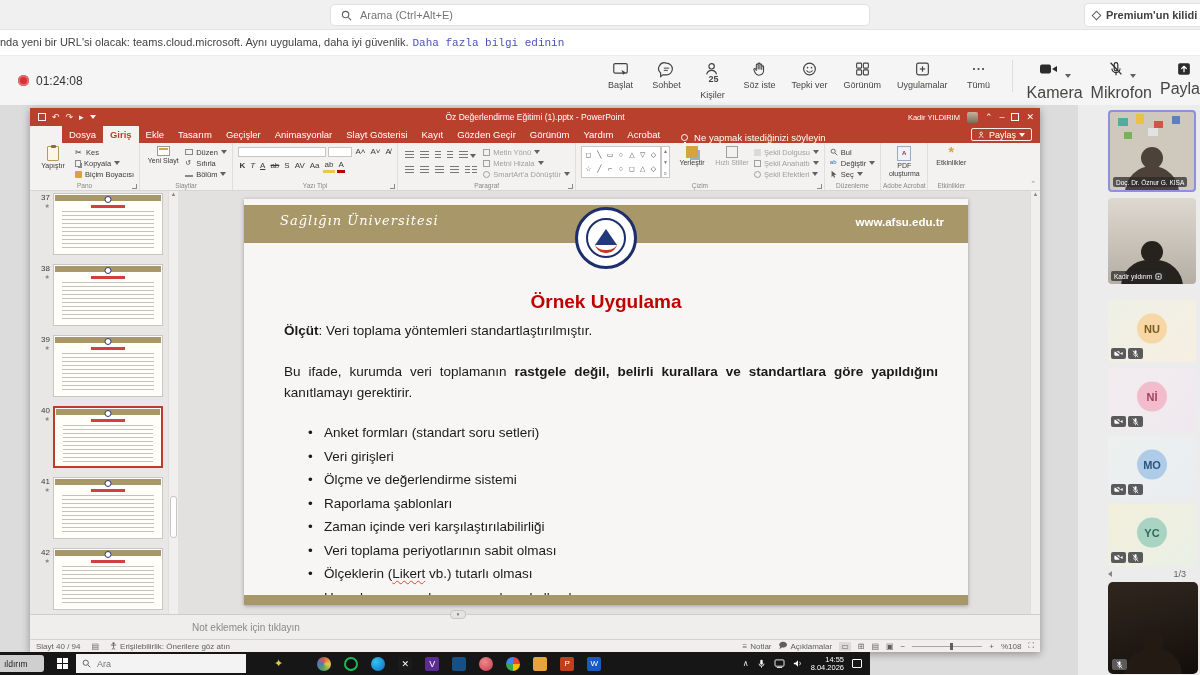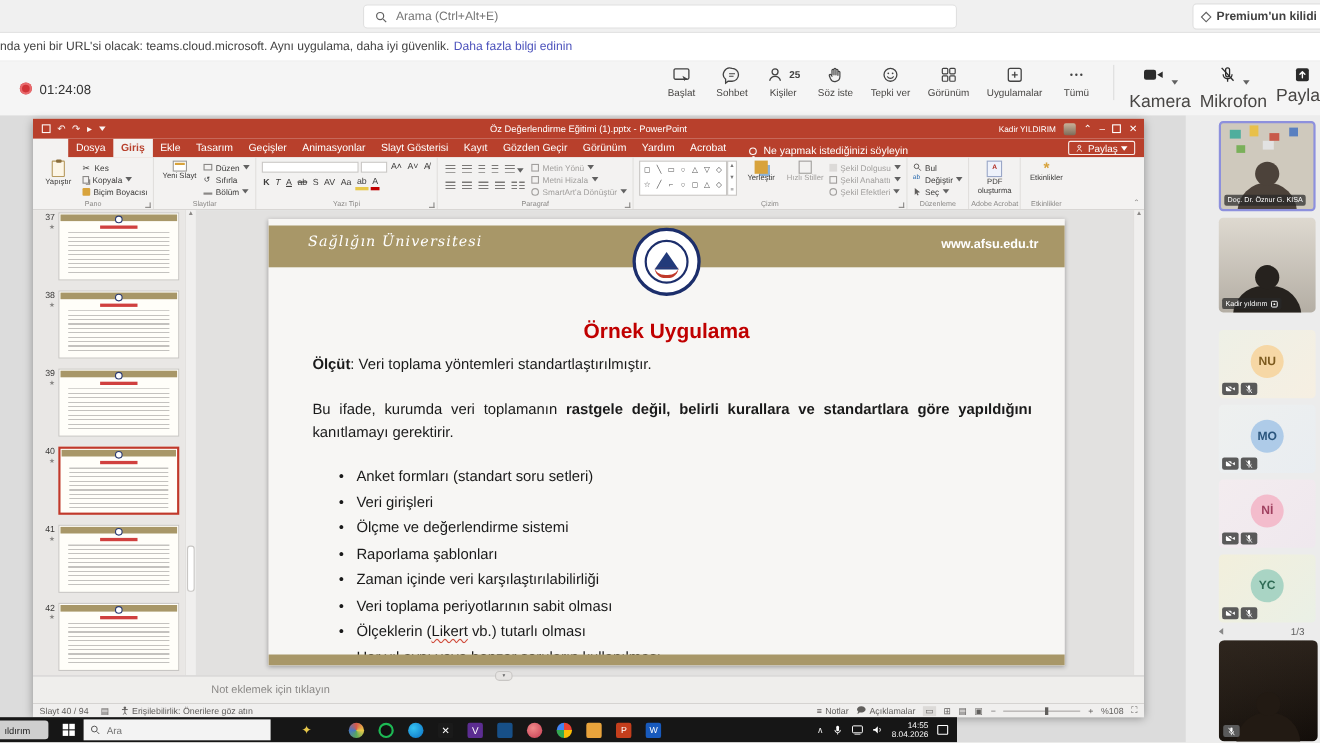--- a/index.html
+++ b/index.html
@@ -8,21 +8,21 @@
 
   
   .topbar { position:absolute; top:0; left:0; width:1200px; height:30px; background:#f0f0f0; border-bottom:1px solid #e3e3e3; }
   .tsearch { position:absolute; left:330px; top:4px; width:540px; height:22px; background:#fff; border:1px solid #e0e0e0; border-radius:4px; display:flex; align-items:center; padding-left:10px; gap:8px; }
   .tsearch input { border:none; outline:none; font-size:11px; color:#616161; width:440px; background:transparent; }
   .premium { position:absolute; right:-14px; top:3px; height:24px; width:130px; background:#fff; border:1px solid #e0e0e0; border-radius:4px; display:flex; align-items:center; gap:6px; padding-left:8px; font-size:11px; color:#424242; font-weight:bold; overflow:hidden; white-space:nowrap; }
   .diamond { width:7px; height:7px; border:1.2px solid #616161; transform:rotate(45deg); flex:0 0 auto; }
 
   
   .banner { position:absolute; top:30px; left:0; width:1200px; height:26px; background:#ffffff; border-bottom:1px solid #ececec; font-size:11px; color:#424242; line-height:25px; white-space:nowrap; overflow:hidden; }
-  .banner .lnk { color:#4c52bc; margin-left:4px; }
+  .banner .lnk { color:#4c52bc; margin-left:4px;font-family:Liberation Mono, monospace; }
 
   
   .meetbar { position:absolute; top:56px; left:0; width:1200px; height:49px; background:#f5f5f5; display:flex; align-items:center; }
   .timer { display:flex; align-items:center; gap:7px; margin-left:18px; font-size:12px; color:#333; }
   .recdot { width:11px; height:11px; border-radius:50%; background:#d13438; box-shadow:inset 0 0 0 2px #e86a6d; }
   .mbtns { margin-left:auto; display:flex; align-items:flex-start; margin-right:-12px; }
   .mbtn { display:flex; flex-direction:column; align-items:center; gap:2px; padding:4px 8px; min-width:46px; color:#484644; cursor:pointer; }
   .mbtn .lab { font-size:9px; color:#484644; white-space:nowrap; }
   .mbtn svg { display:block; }
   .withchev { flex-direction:row; align-items:center; gap:4px; }
@@ -207,21 +207,21 @@
       </div>
       <div class="mbtn">
         <svg width="19" height="18" viewBox="0 0 20 20">
             <path d="M10 3.5a6.5 6.5 0 110 13H6l-2.5 2v-4A6.5 6.5 0 0110 3.5z" fill="none" stroke="#424242" stroke-width="1.3"></path>
             <line x1="7" y1="9" x2="13" y2="9" stroke="#424242" stroke-width="1.1"></line>
             <line x1="7" y1="11.5" x2="11.5" y2="11.5" stroke="#424242" stroke-width="1.1"></line>
           </svg>
         <span class="lab">Sohbet</span>
       </div>
       <div class="mbtn">
-        <div style="display:flex;align-items:flex-end;">
+        <div style="display:flex;align-items:center;flex-direction:column;">
           <svg width="19" height="18" viewBox="0 0 20 20">
               <circle cx="9" cy="7" r="3" fill="none" stroke="#424242" stroke-width="1.3"></circle>
               <path d="M3.5 16c.8-3 3-4.5 5.5-4.5s4.7 1.5 5.5 4.5" fill="none" stroke="#424242" stroke-width="1.3"></path>
             </svg>
           <span class="count">25</span>
         </div>
         <span class="lab">Kişiler</span>
       </div>
       <div class="mbtn">
         <svg width="19" height="18" viewBox="0 0 20 20">
@@ -831,42 +831,42 @@
               <span class="badge">
                 <svg width="7" height="8" viewBox="0 0 10 12">
                   <rect x="3.5" y="0.5" width="3" height="6" rx="1.5" fill="#fff"></rect>
                   <path d="M2 5.5a3 3 0 006 0M5 8.5v2.5" stroke="#fff" stroke-width="1" fill="none"></path>
                   <line x1="1" y1="1" x2="9" y2="11" stroke="#fff" stroke-width="1.2"></line>
                 </svg>
               </span>
             </div>
           </div>
 
-          <div class="init-tile" style="--b1: #eef0ef; --b2: #e9edf1;">
-            <div class="init-circle" style="background: rgb(174, 203, 232); color: rgb(43, 86, 126);">MO</div>
+          <div class="init-tile" style="--b1: #f3ecef; --b2: #efe8ee;">
+            <div class="init-circle" style="background: rgb(243, 188, 204); color: rgb(160, 64, 96);">Nİ</div>
             <div class="badges">
               <span class="badge">
                 <svg width="9" height="7" viewBox="0 0 12 9">
                   <rect x="0.5" y="1.5" width="7" height="6" rx="1.5" fill="#fff"></rect>
                   <path d="M8 4.5l3.5-2v4l-3.5-2z" fill="#fff"></path>
                   <line x1="1" y1="0.5" x2="11" y2="8.5" stroke="#5a5a5a" stroke-width="1.4"></line>
                 </svg>
               </span>
               <span class="badge">
                 <svg width="7" height="8" viewBox="0 0 10 12">
                   <rect x="3.5" y="0.5" width="3" height="6" rx="1.5" fill="#fff"></rect>
                   <path d="M2 5.5a3 3 0 006 0M5 8.5v2.5" stroke="#fff" stroke-width="1" fill="none"></path>
                   <line x1="1" y1="1" x2="9" y2="11" stroke="#fff" stroke-width="1.2"></line>
                 </svg>
               </span>
             </div>
           </div>
 
-          <div class="init-tile" style="--b1: #f3ecef; --b2: #efe8ee;">
-            <div class="init-circle" style="background: rgb(243, 188, 204); color: rgb(160, 64, 96);">Nİ</div>
+          <div class="init-tile" style="--b1: #eef0ef; --b2: #e9edf1;">
+            <div class="init-circle" style="background: rgb(174, 203, 232); color: rgb(43, 86, 126);">MO</div>
             <div class="badges">
               <span class="badge">
                 <svg width="9" height="7" viewBox="0 0 12 9">
                   <rect x="0.5" y="1.5" width="7" height="6" rx="1.5" fill="#fff"></rect>
                   <path d="M8 4.5l3.5-2v4l-3.5-2z" fill="#fff"></path>
                   <line x1="1" y1="0.5" x2="11" y2="8.5" stroke="#5a5a5a" stroke-width="1.4"></line>
                 </svg>
               </span>
               <span class="badge">
                 <svg width="7" height="8" viewBox="0 0 10 12">

